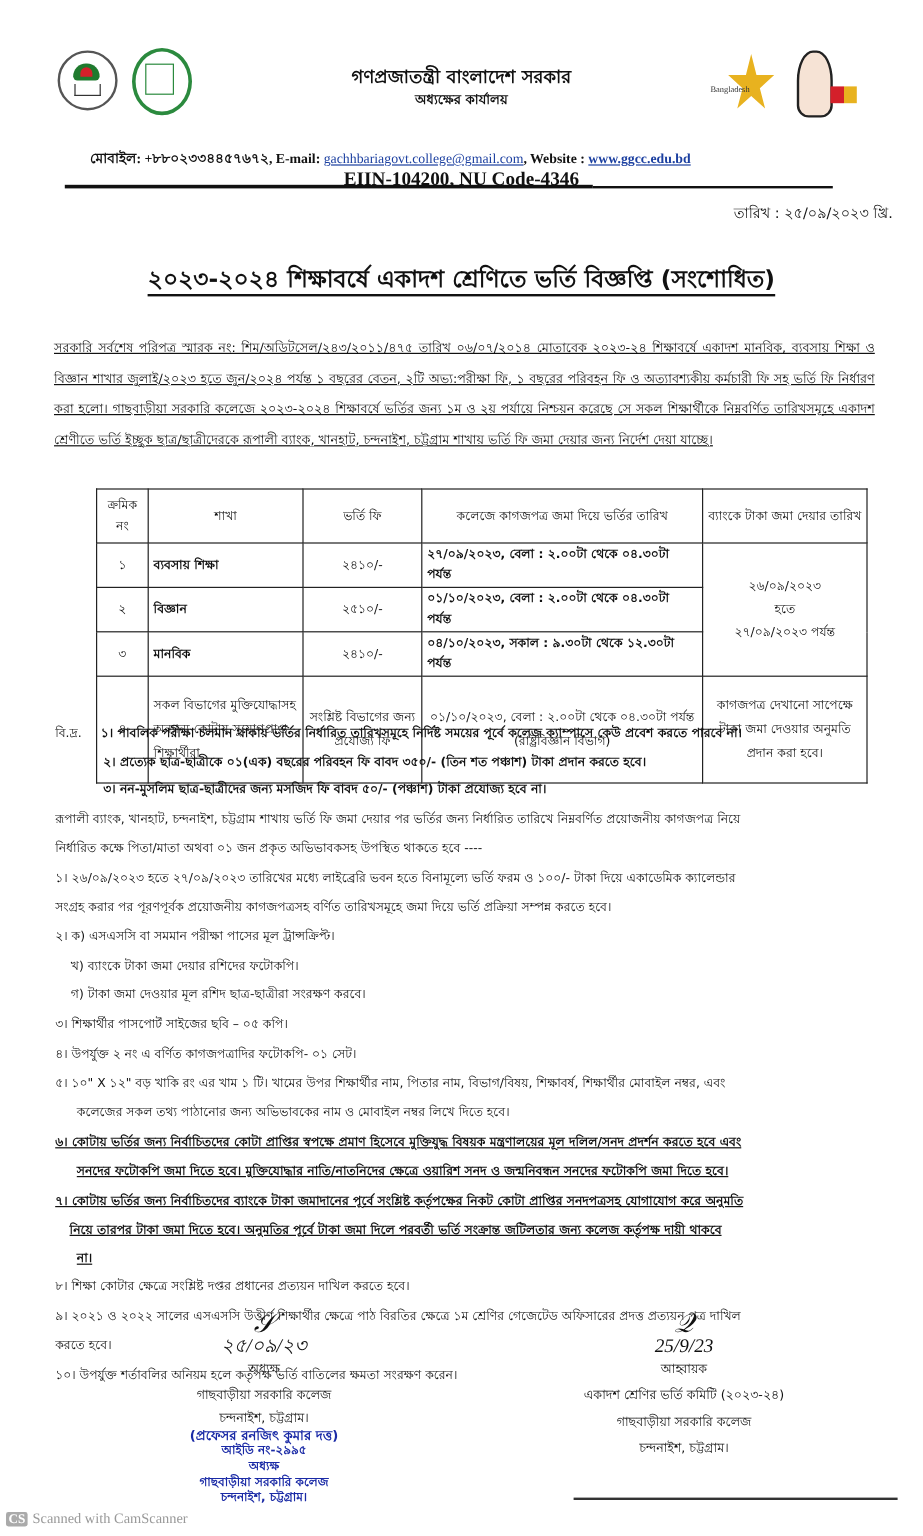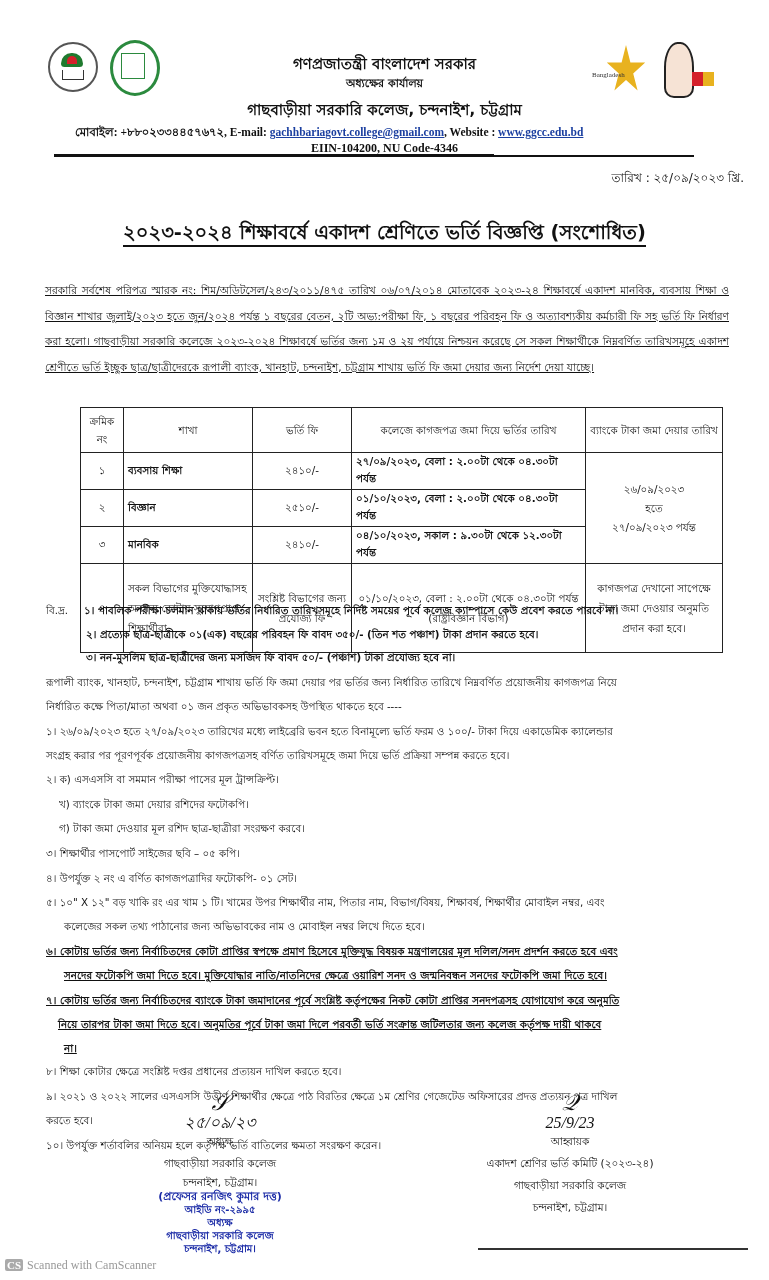--- a/index.html
+++ b/index.html
@@ -20,23 +20,23 @@
   .logo-right1 .bd { position:absolute; left:0; top:26px; font-family:"Liberation Serif", serif; font-size:7px; color:#333; }
   .logo-right2 { left:660px; top:42px; width:58px; height:58px; }
   .logo-right2 .face { position:absolute; left:4px; top:0; width:26px; height:52px; border:2px solid #222; border-radius:45% 45% 10px 10px; background:#f6e3d5; }
   .logo-right2 .badge { position:absolute; left:32px; top:30px; width:22px; height:14px; background:linear-gradient(90deg,#d4202a 50%,#e8b21f 50%); }
 
   .hdr-line { position:absolute; left:0; width:769px; text-align:center; font-weight:bold; }
   .hdr1 { top:52px; font-size:15px; }
   .hdr2 { top:75px; font-size:11px; }
   .hdr3 { top:98px; font-size:15px; }
   .contact { position:absolute; left:75px; top:124px; width:640px; font-family:"Liberation Serif", serif; font-size:11.5px; font-weight:bold; white-space:nowrap; }
-  .contact a { color:#1b3fa0; text-decoration:underline; font-weight:bold; }
+  .contact a { color:#1b3fa0; text-decoration:underline; font-weight:normal; }
   .contact a.web { font-weight:bold; }
-  .eiin { position:absolute; left:0; top:141px; width:769px; text-align:center; font-family:"Liberation Serif", serif; font-size:12px; font-weight:bold; }
+  .eiin { position:absolute; left:0; top:141px; width:769px; text-align:center; font-family:"Liberation Serif", serif; font-size:16px; font-weight:bold; }
   .hr-main { position:absolute; left:54px; top:154px; width:440px; height:3px; background:#111; }
   .hr-main2 { position:absolute; left:494px; top:155px; width:200px; height:2px; background:#111; }
 
   .date { position:absolute; right:25px; top:169px; font-size:12px; }
 
   .title { position:absolute; left:0; top:218px; width:769px; text-align:center; font-size:19.5px; font-weight:bold; }
   .title span { border-bottom:2px solid #111; padding-bottom:1px; }
 
   .intro { position:absolute; left:45px; top:278px; width:684px; font-size:10.6px; line-height:25.5px; text-align:justify;text-decoration:underline; }
 
@@ -85,21 +85,20 @@
     <div class="star"></div>
       <div class="bd">Bangladesh</div>
   </div>
   <div class="logo logo-right2">
     <div class="face"></div>
       <div class="badge"></div>
   </div>
 
   <div class="hdr-line hdr1">গণপ্রজাতন্ত্রী বাংলাদেশ সরকার</div>
   <div class="hdr-line hdr2">অধ্যক্ষের কার্যালয়</div>
-  <div class="hdr-line hdr3">গাছবাড়ীয়া সরকারি কলেজ, চন্দনাইশ, চট্টগ্রাম</div>
 
   <div class="contact">
     <span>মোবাইল:</span>
     <span>+৮৮০২৩৩৪৪৫৭৬৭২,</span>
     <span>E-mail:</span>
     <a>gachhbariagovt.college@gmail.com</a><span>, Website :</span>
     <a class="web">www.ggcc.edu.bd</a>
   </div>
   <div class="eiin">EIIN-104200, NU Code-4346</div>
   <div class="hr-main"></div>

